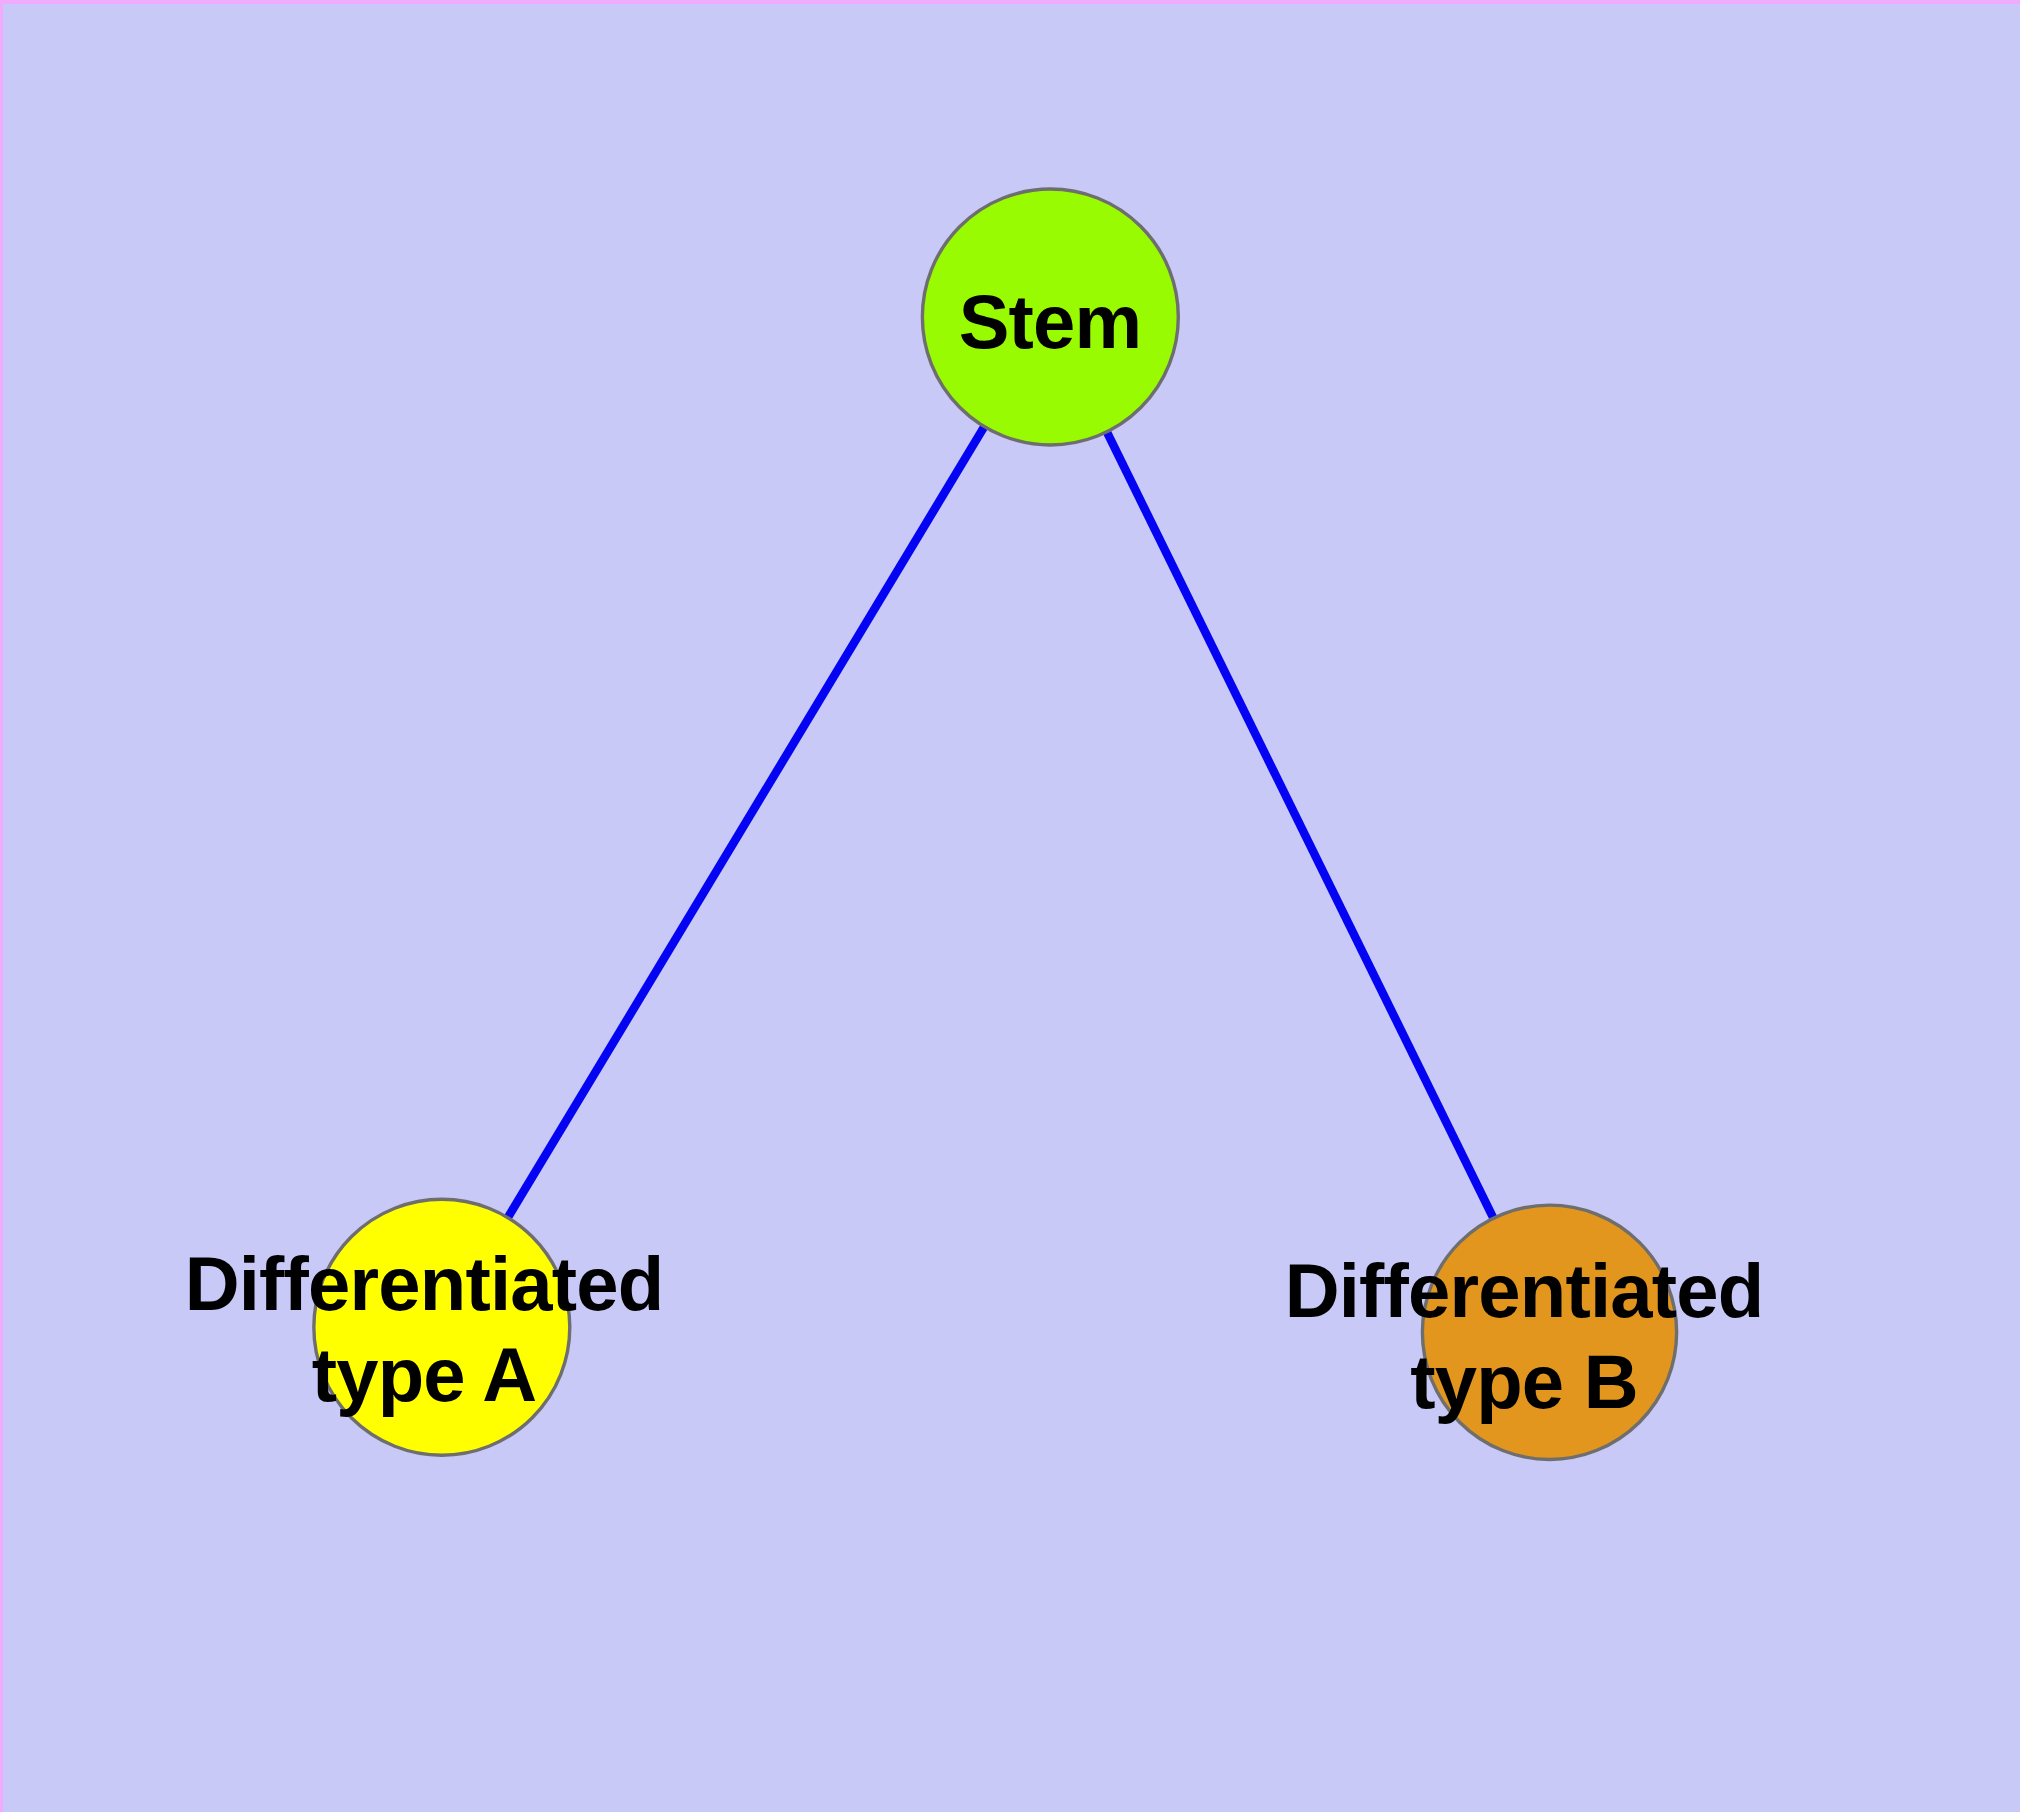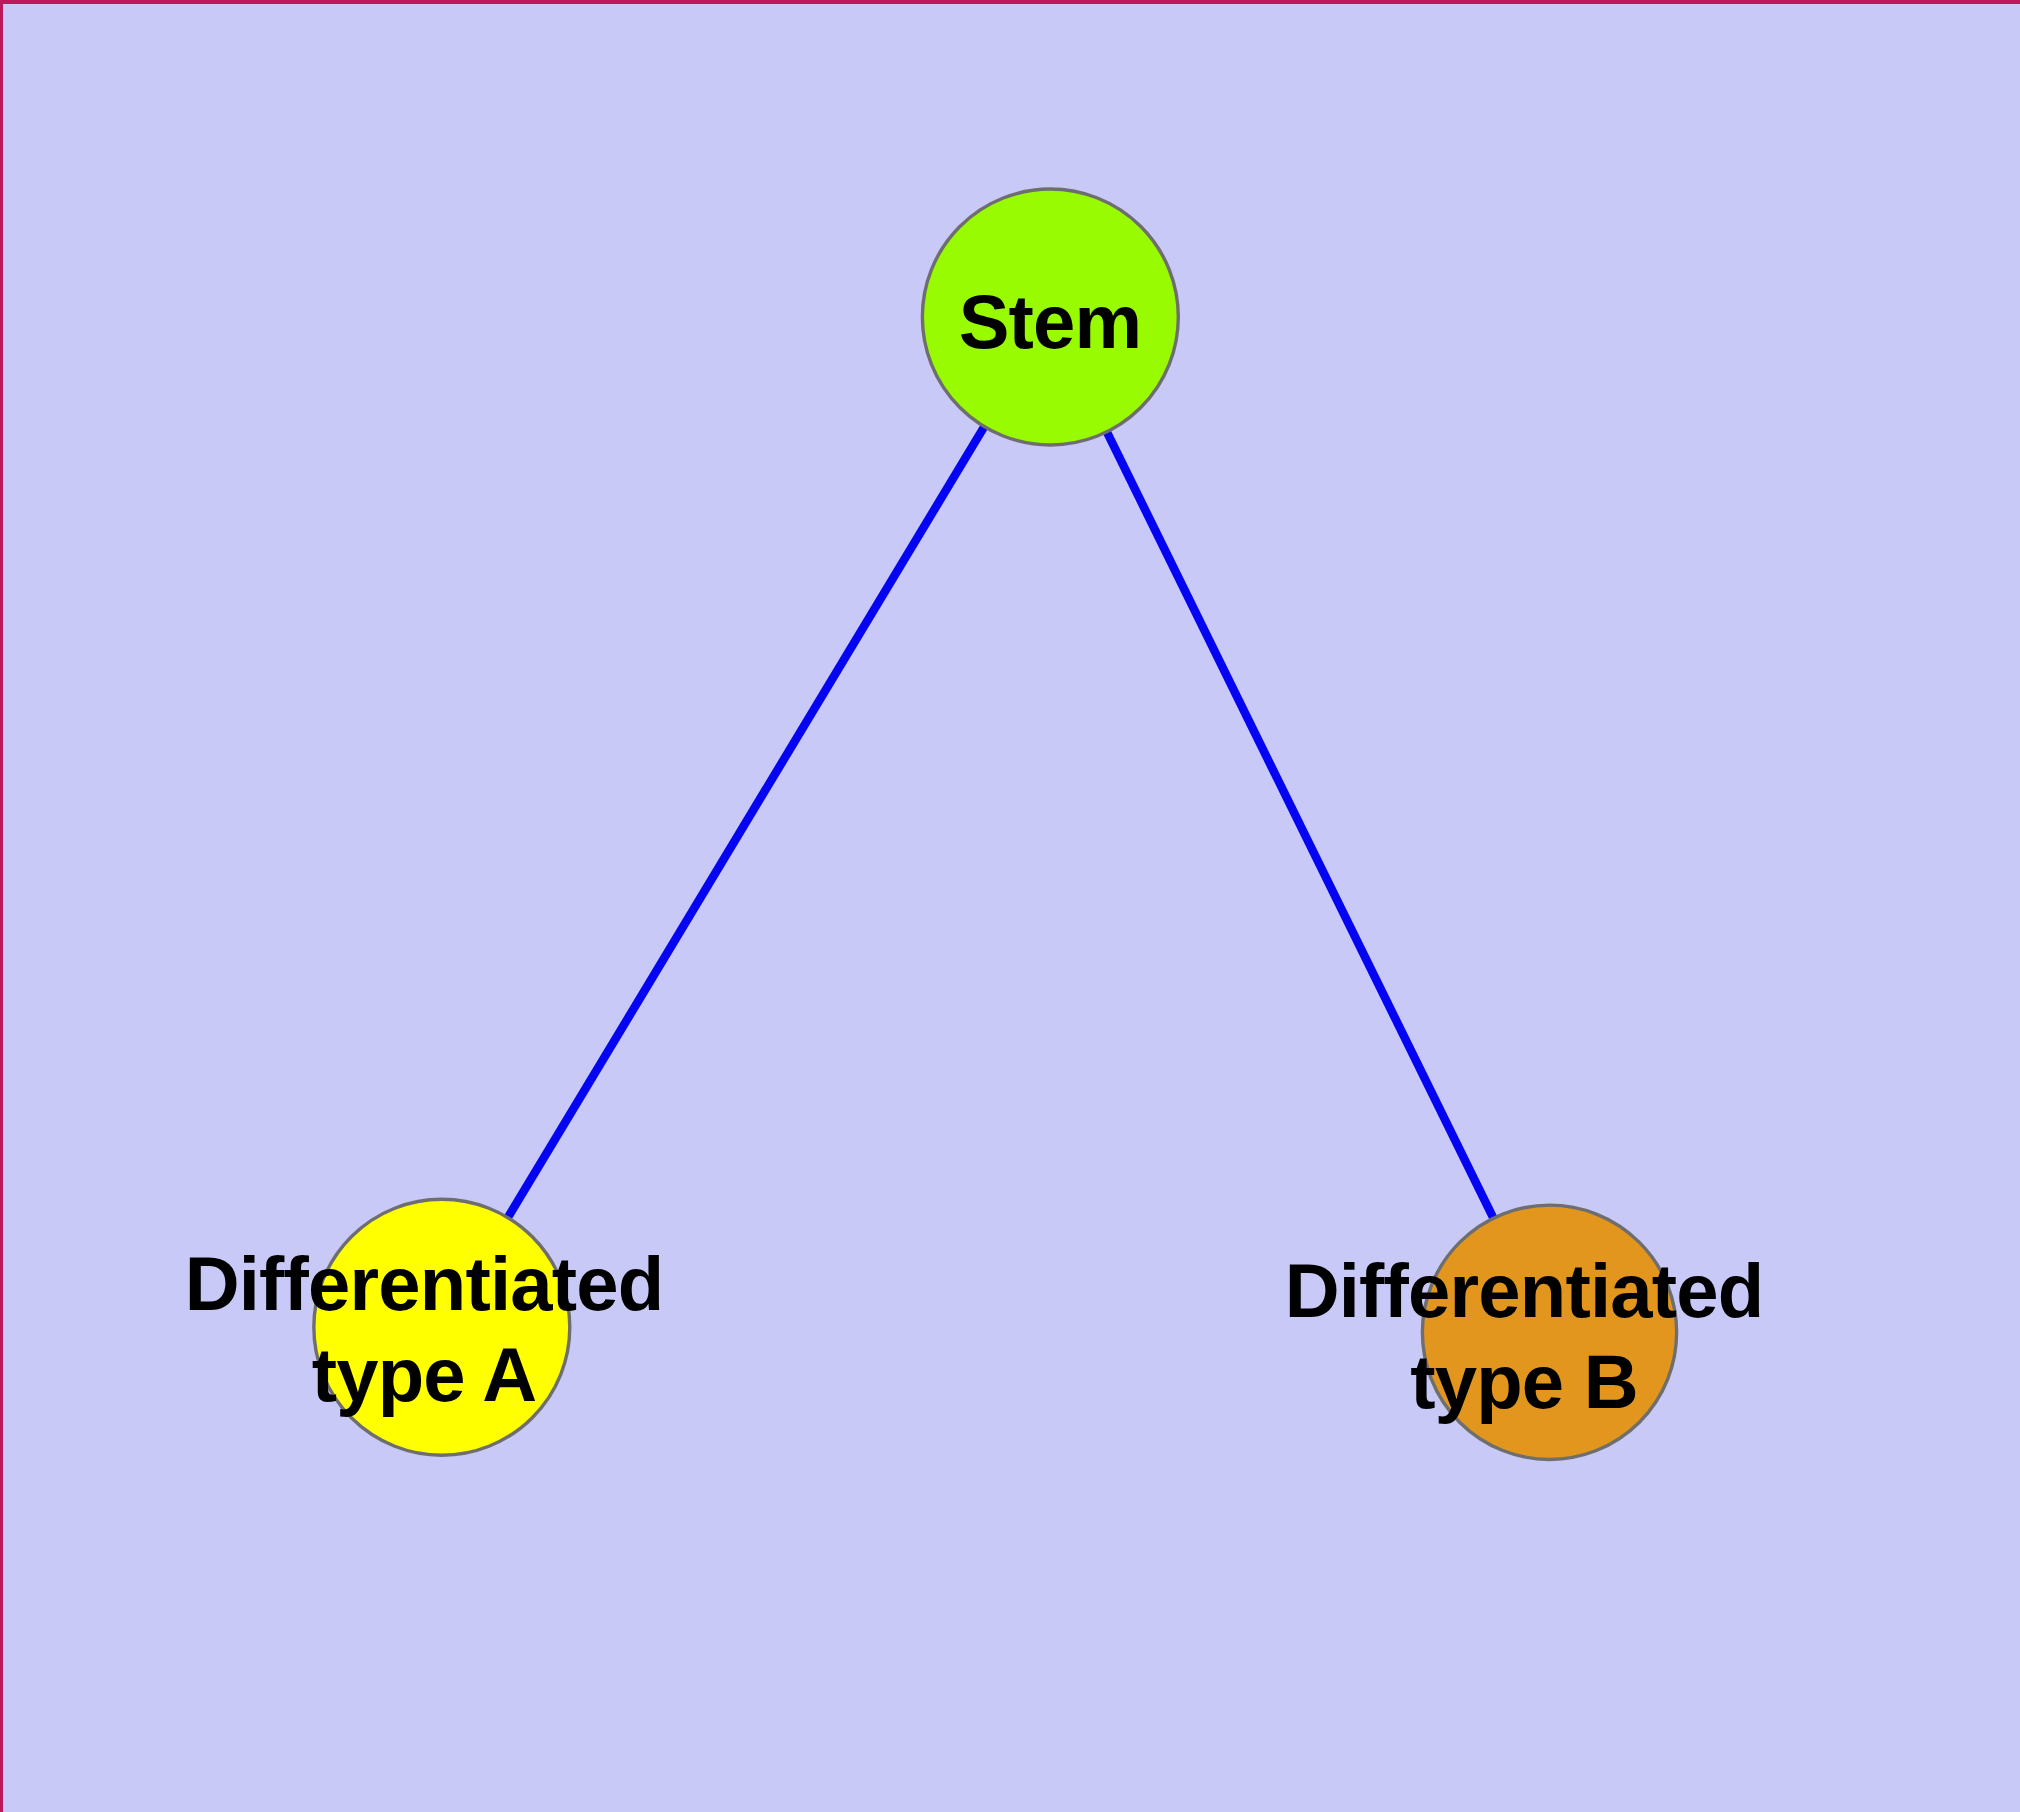--- a/index.html
+++ b/index.html
@@ -5,21 +5,21 @@
   html, body {
     margin: 0;
     padding: 0;
     background: #ffffff;
     font-family: "Liberation Sans", sans-serif;
   }
   .canvas {
     position: relative;
     width: 2021px;
     height: 1812px;
-    background: #be185d;
+    background: #f0abfc;
     overflow: hidden;
   }
   .diagram-bg {
     position: absolute;
     left: 2.5px;
     top: 4.2px;
     right: 0;
     bottom: 0;
   }
   svg.graph {

